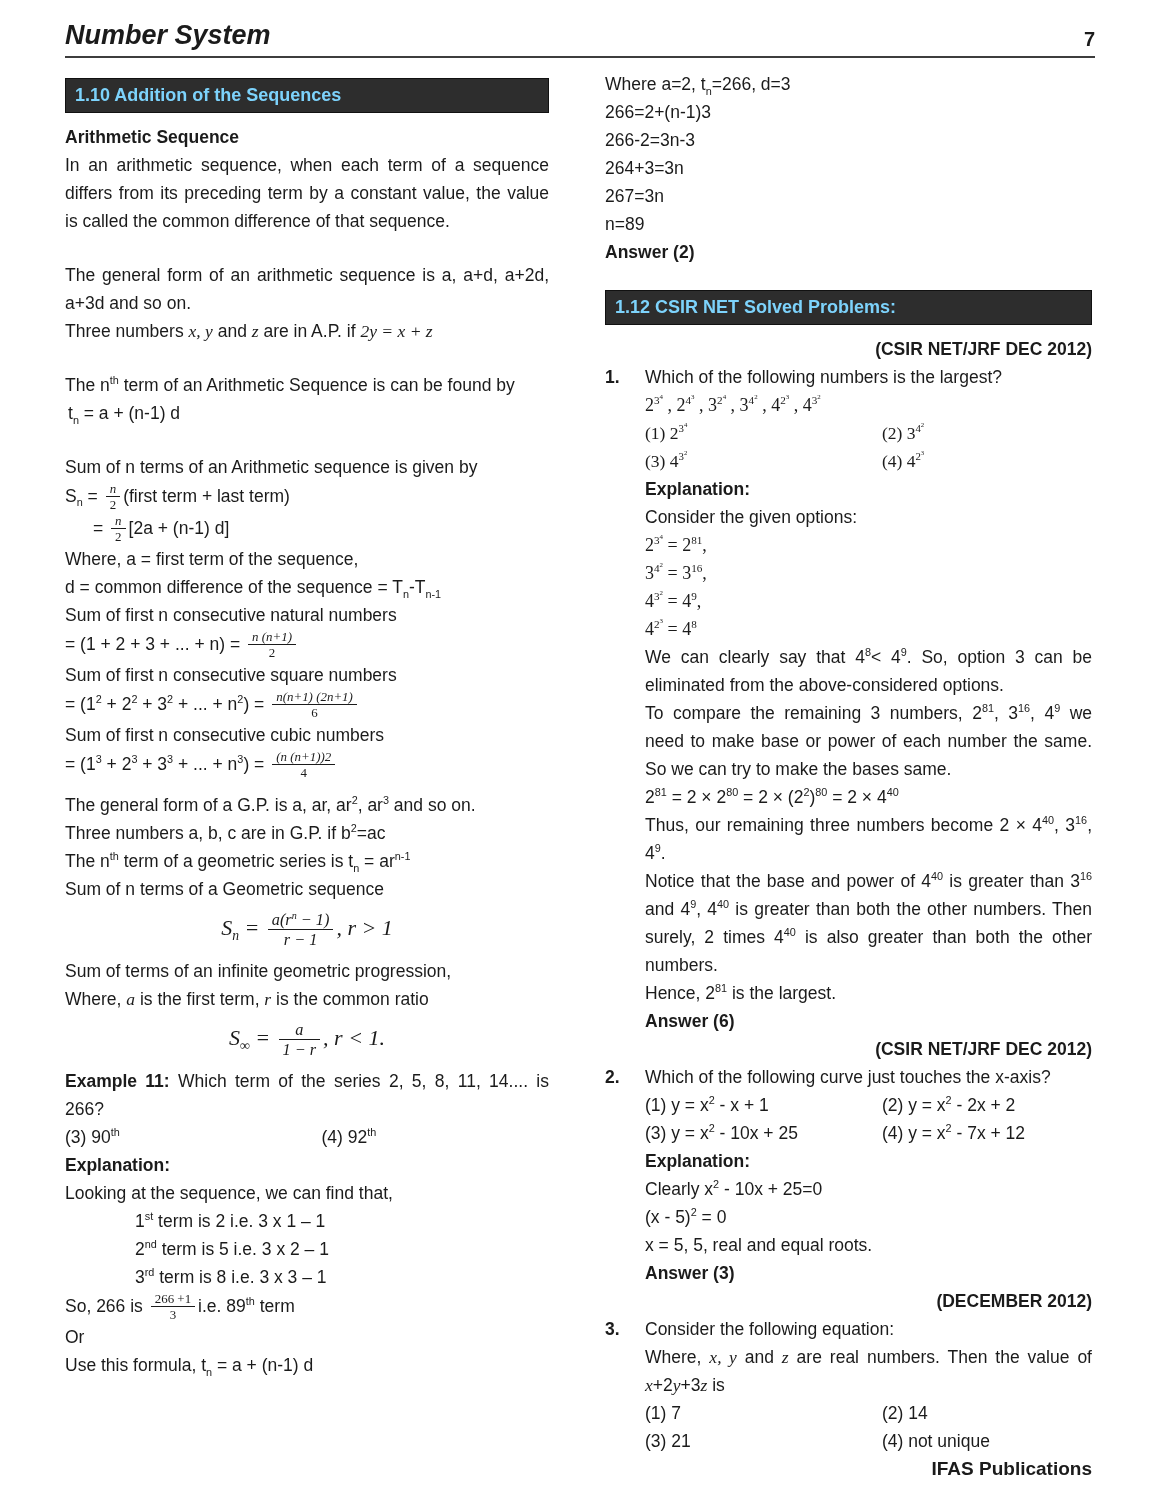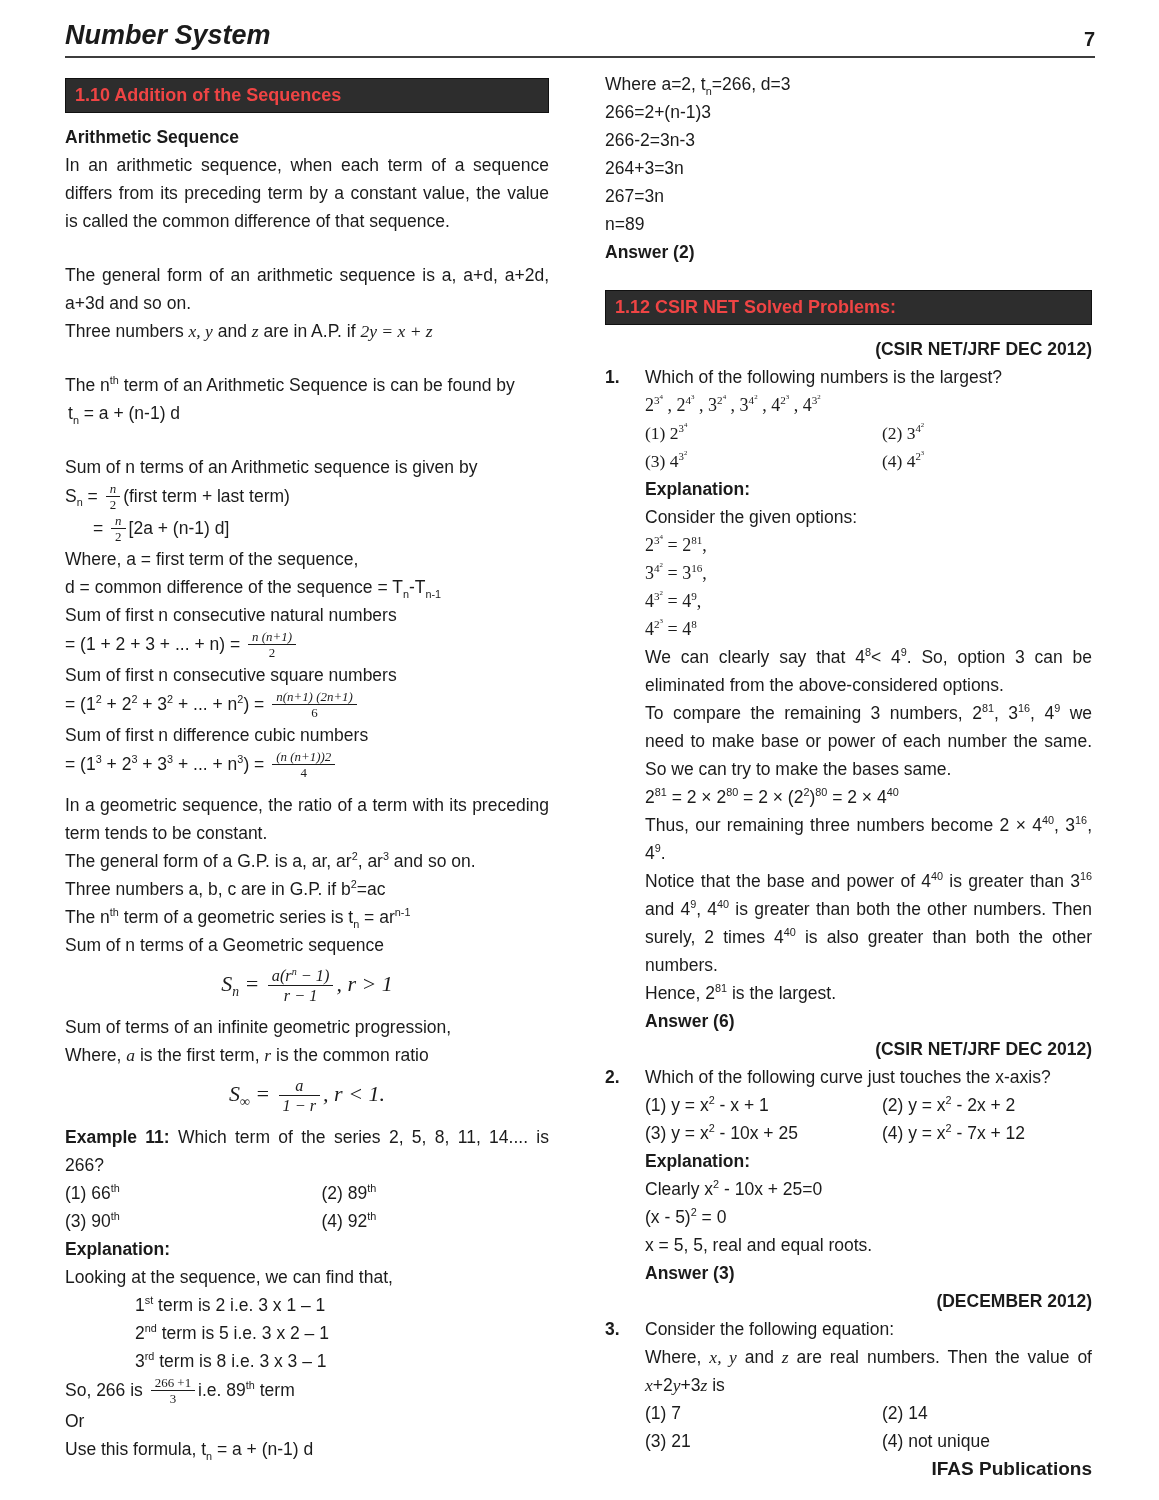--- a/index.html
+++ b/index.html
@@ -32,21 +32,21 @@
   sup{font-size:62%;line-height:0;vertical-align:super;}
   sub{font-size:62%;line-height:0;vertical-align:sub;}
   .frac{
     display:inline-flex;flex-direction:column;text-align:center;
     vertical-align:middle;line-height:1.2;font-size:74%;margin:0 3px;
     font-family:"Liberation Serif",serif;
   }
   .frac .fn{border-bottom:1.4px solid #1b1b1b;padding:0 4px;}
   .frac .fd{padding:0 4px;}
   .secbar{
-    background:#2d2d2d;color:#ef4444;font-weight:bold;font-size:18px;
+    background:#2d2d2d;color:#7dd3fc;font-weight:bold;font-size:18px;
     line-height:1.25;padding:5px 9px;margin:8px 0 10px 0;
     border:1px solid #111;
   }
   .optrow{display:flex;line-height:28px;font-size:17.5px;box-sizing:border-box;}
   .optrow .oc1{width:53%;flex:none;}
   .optrow .oc2{flex:1;}
   .qrow{display:flex;line-height:28px;font-size:17.5px;}
   .qn{flex:0 0 40px;font-weight:bold;}
   .qc{flex:1;text-align:justify;}
   .spacer{width:100%;}
@@ -85,46 +85,41 @@
         <div class="p">Sum of first n consecutive natural numbers</div>
         <div class="p">= (1 + 2 + 3 + ... + n) = <span class="frac">
             <span class="fn"><span class="mi">n (n+1)</span></span>
             <span class="fd">2</span>
           </span></div>
         <div class="p">Sum of first n consecutive square numbers</div>
         <div class="p">= (1<sup>2</sup> + 2<sup>2</sup> + 3<sup>2</sup> + ... + n<sup>2</sup>) = <span class="frac">
             <span class="fn"><span class="mi">n(n+1) (2n+1)</span></span>
             <span class="fd">6</span>
           </span></div>
-        <div class="p">Sum of first n difference cubic numbers</div>
+        <div class="p">Sum of first n consecutive cubic numbers</div>
         <div class="p">= (1<sup>3</sup> + 2<sup>3</sup> + 3<sup>3</sup> + ... + n<sup>3</sup>) = <span class="frac">
             <span class="fn"><span class="mi">(n (n+1))2</span></span>
             <span class="fd">4</span>
           </span></div>
         <div class="spacer" style="height: 10px;"></div>
-        <div class="p j">In a geometric sequence, the ratio of a term with its preceding term tends to be constant.</div>
         <div class="p">The general form of a G.P. is a, ar, ar<sup>2</sup>, ar<sup>3</sup> and so on.</div>
         <div class="p">Three numbers a, b, c are in G.P. if b<sup>2</sup>=ac</div>
         <div class="p">The n<sup>th</sup> term of a geometric series is t<sub>n</sub> = ar<sup>n-1</sup></div>
         <div class="p">Sum of n terms of a Geometric sequence</div>
         <div class="p c mathit big">S<sub>n</sub> = <span class="frac">
             <span class="fn">a(r<sup>n</sup> − 1)</span>
             <span class="fd">r − 1</span>
           </span>,    r &gt; 1</div>
         <div class="p">Sum of terms of an infinite geometric progression,</div>
         <div class="p">Where, <span class="mi">a</span> is the first term, <span class="mi">r</span> is the common ratio</div>
         <div class="p c mathit big">S<sub>∞</sub> = <span class="frac">
             <span class="fn">a</span>
             <span class="fd">1 − r</span>
           </span>, r &lt; 1.</div>
         <div class="p j"><b>Example 11:</b> Which term of the series 2, 5, 8, 11, 14.... is 266?</div>
-        <div class="optrow">
-          <span class="oc1">(1) 66<sup>th</sup></span>
-          <span class="oc2">(2) 89<sup>th</sup></span>
-        </div>
         <div class="optrow">
           <span class="oc1">(3) 90<sup>th</sup></span>
           <span class="oc2">(4) 92<sup>th</sup></span>
         </div>
         <div class="p b">Explanation:</div>
         <div class="p">Looking at the sequence, we can find that,</div>
         <div class="p" style="padding-left: 70px;">1<sup>st</sup> term is 2 i.e. 3 x 1 – 1</div>
         <div class="p" style="padding-left: 70px;">2<sup>nd</sup> term is 5 i.e. 3 x 2 – 1</div>
         <div class="p" style="padding-left: 70px;">3<sup>rd</sup> term is 8 i.e. 3 x 3 – 1</div>
         <div class="p">So, 266 is <span class="frac">

